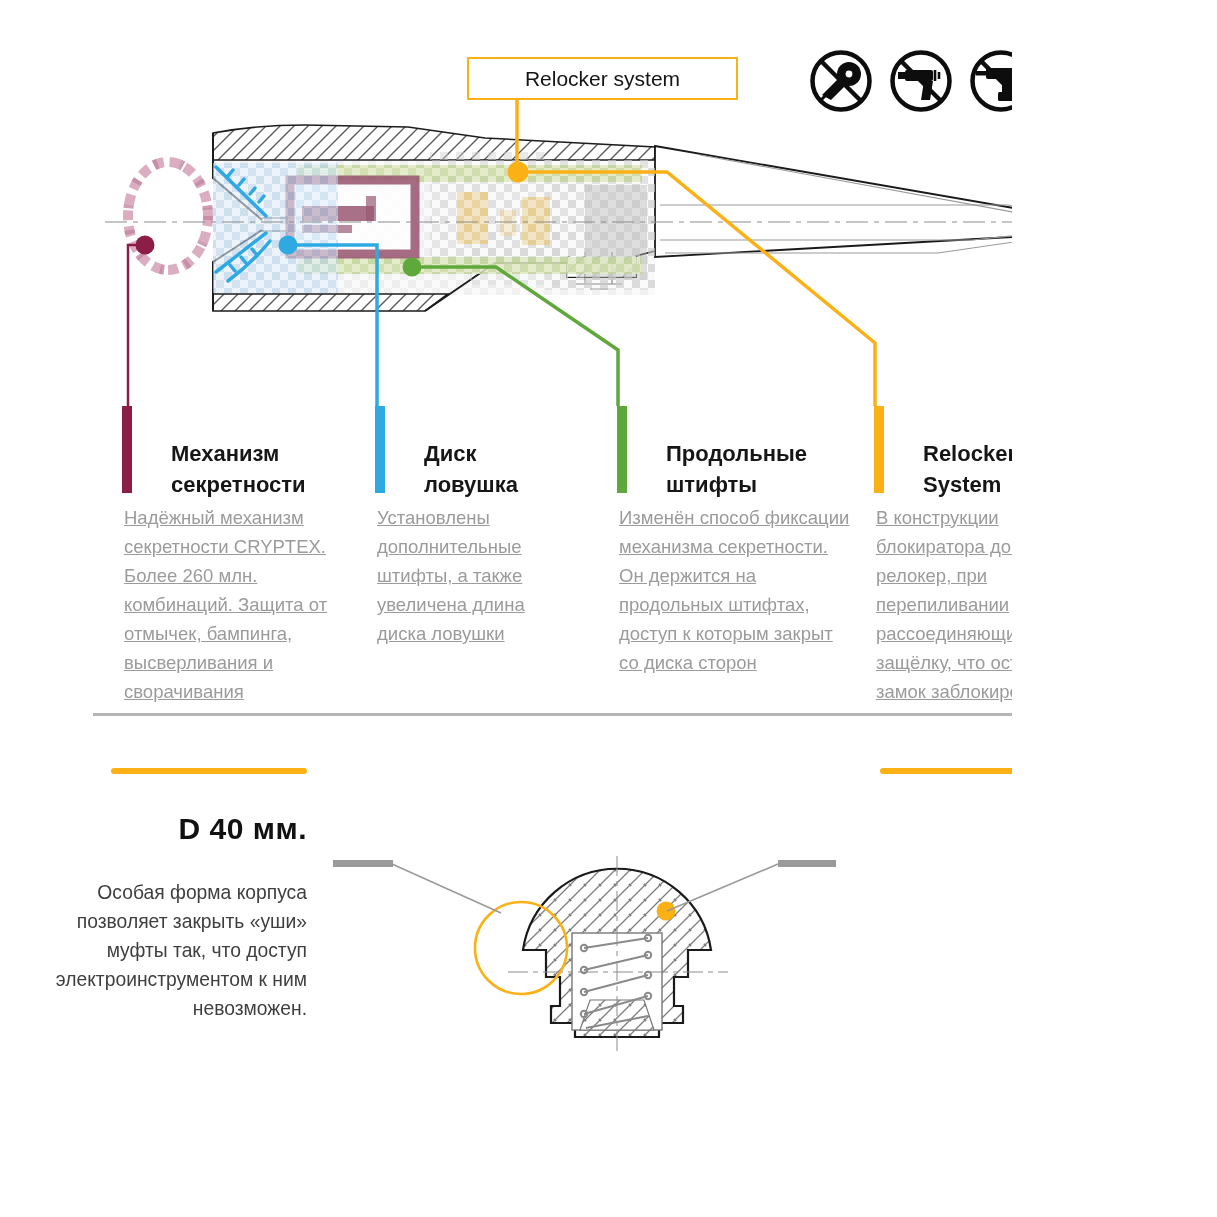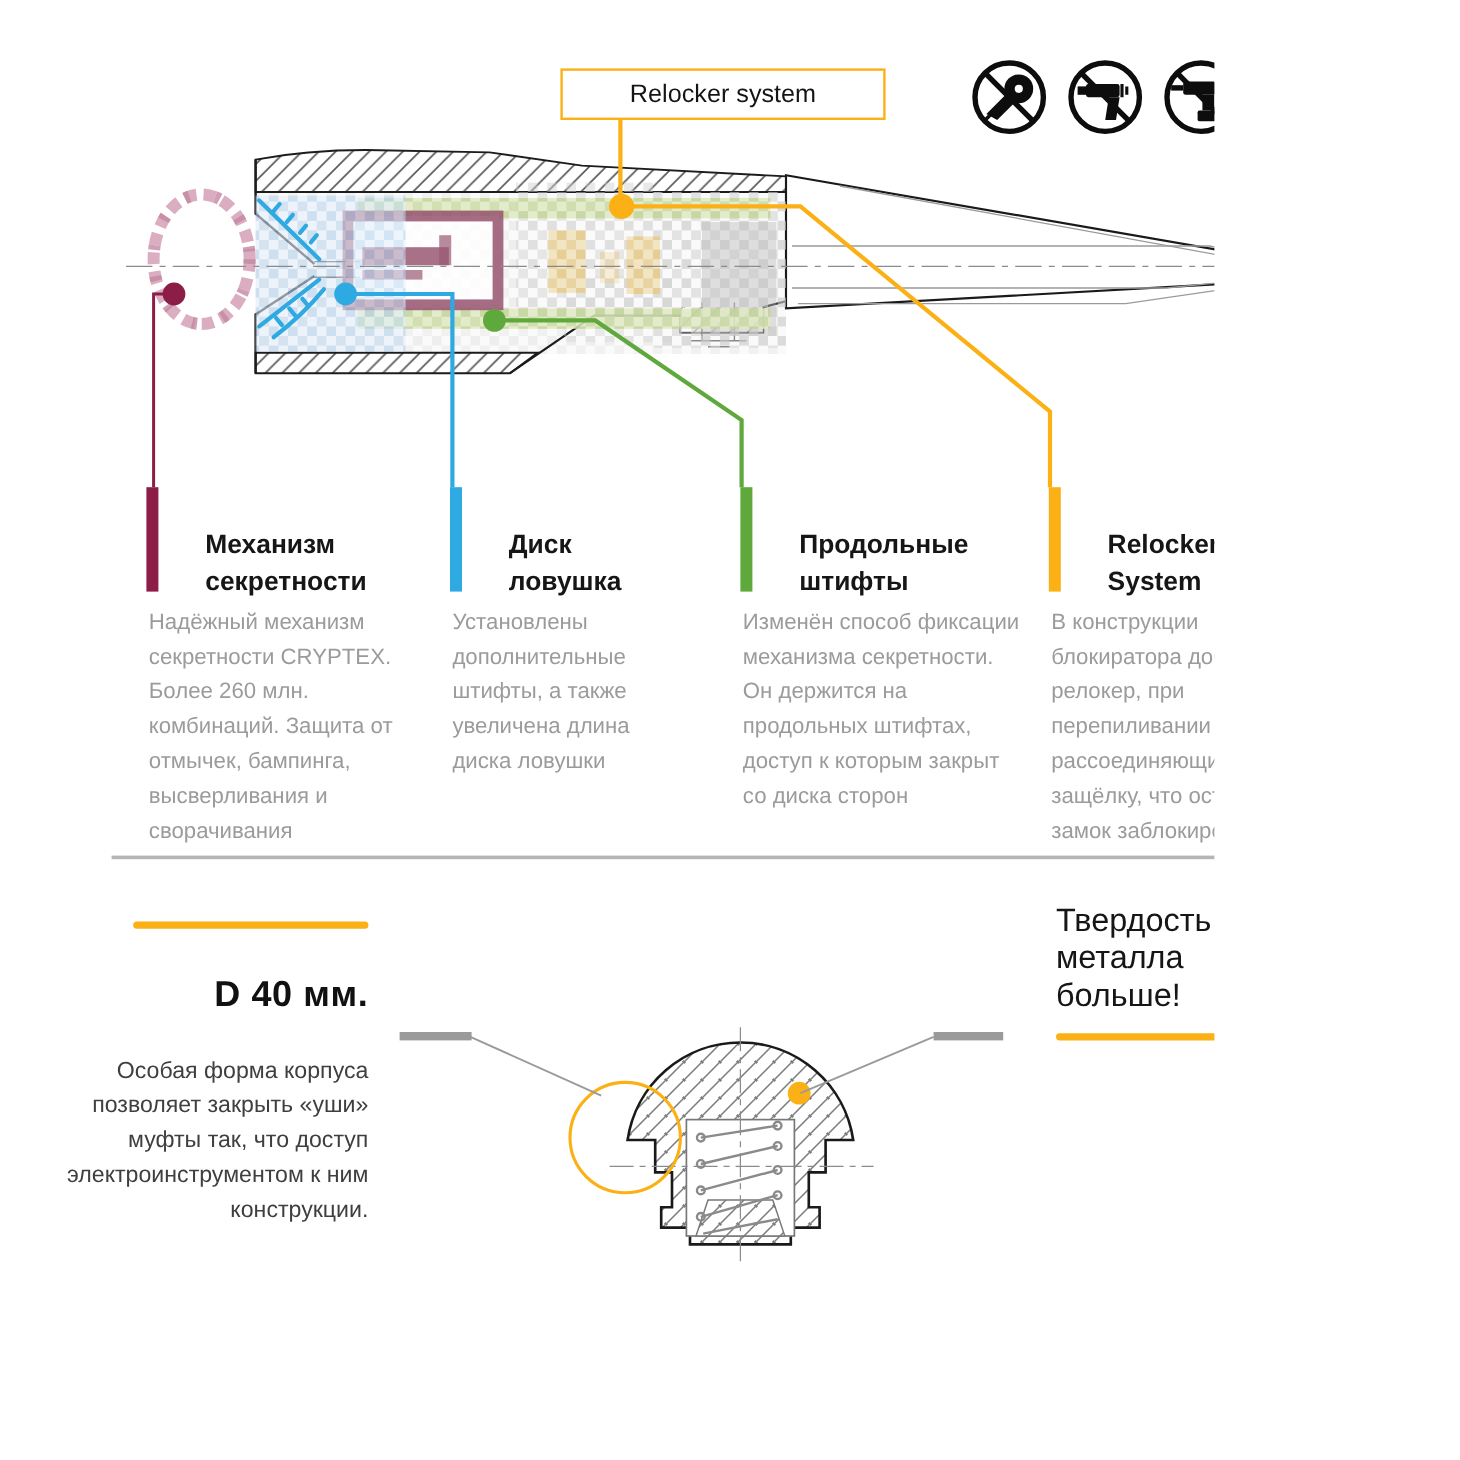--- a/index.html
+++ b/index.html
@@ -11,21 +11,21 @@
   .relocker-box{position:absolute;left:467px;top:57px;width:271px;height:43px;
       border:2.5px solid var(--yellow);display:flex;align-items:center;justify-content:center;
       font-size:21px;color:#141414;background:#fff;box-sizing:border-box;}
   .icons{position:absolute;left:808px;top:48px;display:flex;gap:14px;}
   .icons svg{display:block;}
   .feature{position:absolute;top:406px;width:240px;}
   .feature .bar{position:absolute;left:0;top:0;width:10px;height:87px;}
   .feature h3{position:absolute;left:33px;top:16px;margin:16px;font-size:22px;line-height:31px;
       font-weight:700;color:var(--heading);white-space:pre-line;width:220px;}
   .feature p{position:absolute;left:2px;top:97px;margin:0;font-size:18.5px;line-height:29px;
-      color:var(--muted);}
+      color:var(--muted);text-decoration:underline;}
   .divider{position:absolute;left:93px;top:713px;width:1007px;height:3px;background:var(--divider);}
   .bblock h2{margin:0;font-size:27px;line-height:31px;font-weight:400;color:var(--heading);white-space:pre-line;}
   .bblock .rule{height:6px;border-radius:3px;background:var(--yellow);margin-top:16px;}
   .bblock .val{font-size:30px;font-weight:700;color:#111;margin-top:38px;letter-spacing:.5px;}
   .bblock .desc{margin-top:32px;font-size:19.3px;line-height:29px;color:var(--body);}
   .bl{position:absolute;left:55px;top:752px;width:252px;text-align:right;}
   .bl .rule{width:196px;margin-left:auto;}
   .br{position:absolute;left:880px;top:752px;width:252px;text-align:left;}
   .br .rule{width:198px;}
   
@@ -229,23 +229,20 @@
     <h3>Relocker
 System</h3>
     <p style="width:232px">В конструкции блокиратора добавлен релокер, при перепиливании рассоединяющий ось и защёлку, что оставляет замок заблокированным</p>
   </div>
 
   <div class="divider"></div>
 
   <div class="bblock bl">
     <div class="rule"></div>
     <div class="val">D 40 мм.</div>
-    <p class="desc">Особая форма корпуса позволяет закрыть «уши» муфты так, что доступ электроинструментом к ним конструкции.</p>
+    <p class="desc">Особая форма корпуса позволяет закрыть «уши» муфты так, что доступ электроинструментом к ним невозможен.</p>
   </div>
 
   <div class="bblock br">
-    <h2>Твердость
-металла
-больше!</h2>
     <div class="rule"></div>
   </div>
 
 </div>
 
 </body></html>

